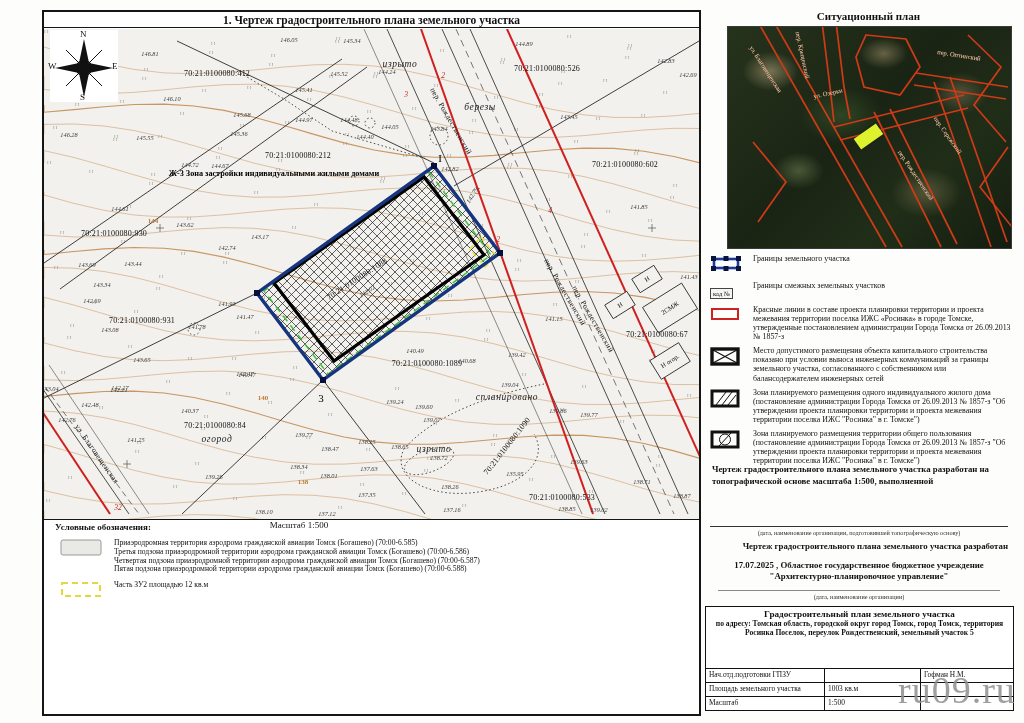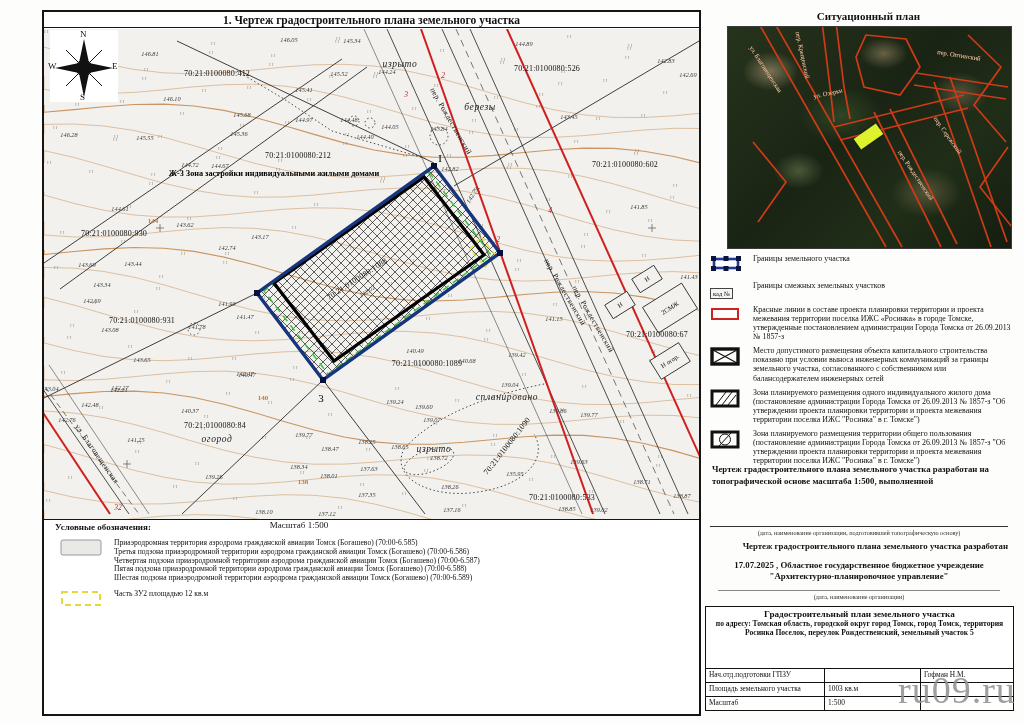--- a/index.html
+++ b/index.html
@@ -492,21 +492,20 @@
     <div id="lleg">
         <div class="lleg-row">
           <span class="lleg-ic"><svg width="42" height="17" viewBox="0 0 42 17">
               <rect x="1" y="1" width="40" height="15" rx="2" fill="#e9e9e6" stroke="#999" stroke-width="1"></rect>
             </svg></span>
           <span class="lleg-tx">
             <div>Приаэродромная территория аэродрома гражданской авиации Томск (Богашево) (70:00-6.585)</div>
             <div>Третья подзона приаэродромной территории аэродрома гражданской авиации Томск (Богашево) (70:00-6.586)</div>
             <div>Четвертая подзона приаэродромной территории аэродрома гражданской авиации Томск (Богашево) (70:00-6.587)</div>
             <div>Пятая подзона приаэродромной территории аэродрома гражданской авиации Томск (Богашево) (70:00-6.588)</div>
-            <div>Шестая подзона приаэродромной территории аэродрома гражданской авиации Томск (Богашево) (70:00-6.589)</div>
           </span>
         </div>
         <div class="lleg-row">
           <span class="lleg-ic"><svg width="42" height="17" viewBox="0 0 42 17">
               <rect x="2" y="2" width="38" height="13" fill="none" stroke="#e3d93a" stroke-width="2" stroke-dasharray="6 4"></rect>
             </svg></span>
           <span class="lleg-tx">Часть ЗУ2 площадью 12 кв.м</span>
         </div>
       </div>
   </div>

